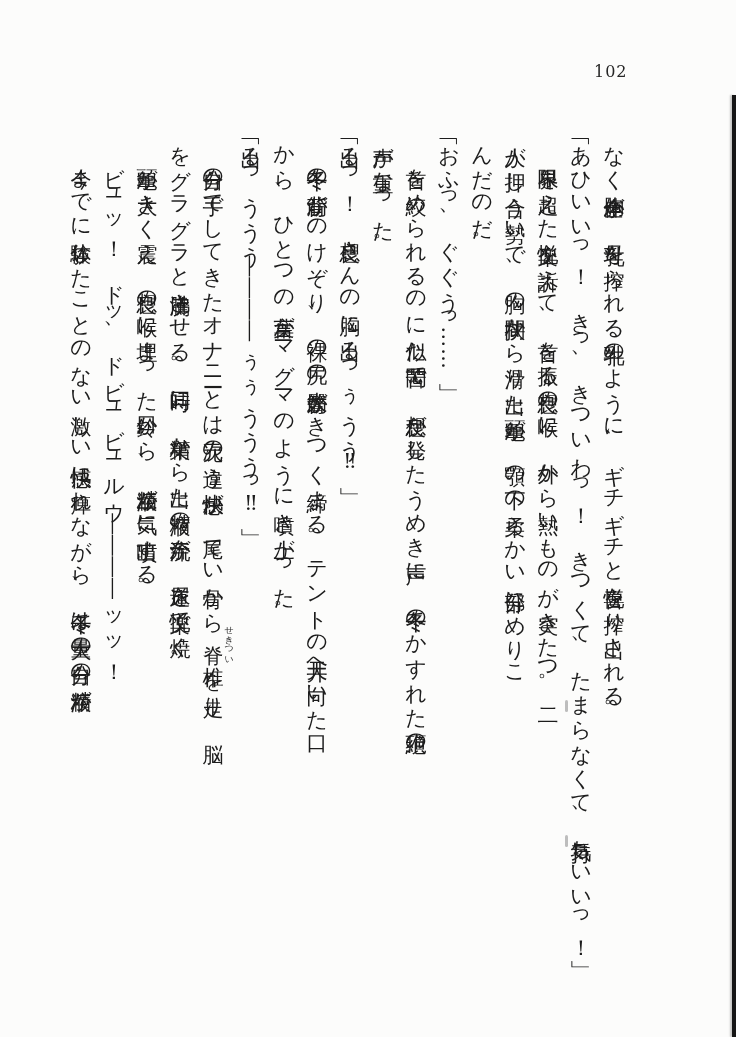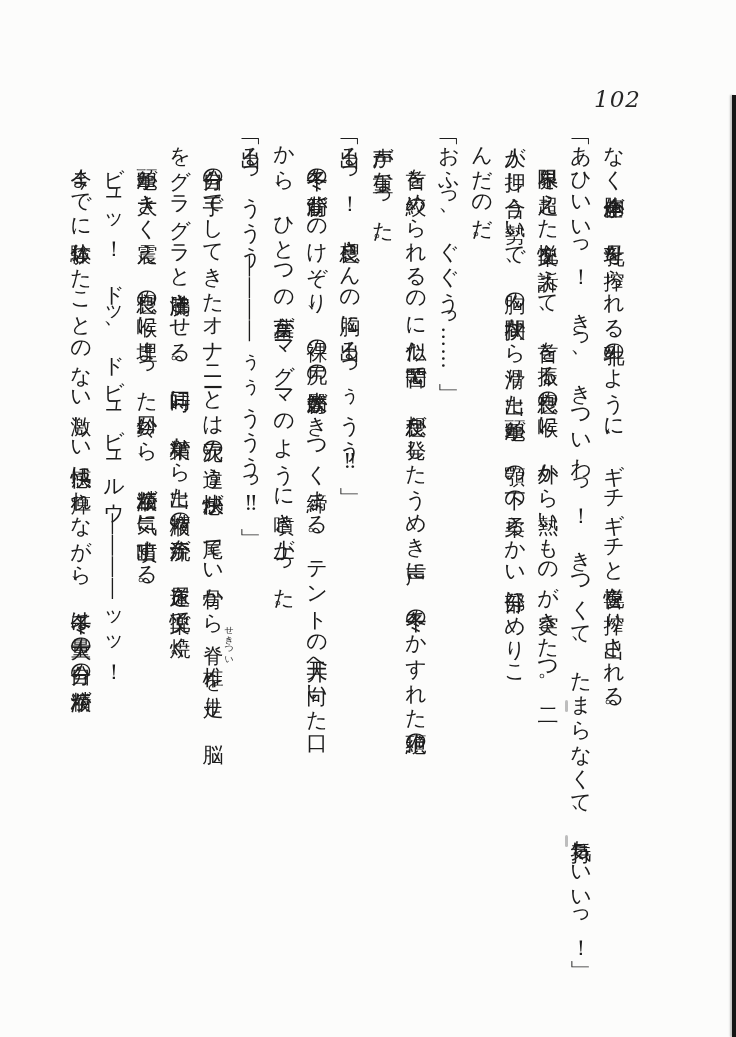--- a/index.html
+++ b/index.html
@@ -16,25 +16,23 @@
   .page {
     position: relative;
     width: 736px; height: 1037px;
     background: var(--paper);
     font-family: "DejaVu Serif", "Liberation Serif", serif;
     color: var(--ink);
   }
   .page-number {
     position: absolute;
     top: 62px; left: 594px;
-    font-size: 23px;
-    font-style: italic;
+    font-size: 16px;
     letter-spacing: 1px;
     color: #262626;
-    margin-top: 24px;
   }
   .text-block {
     position: absolute;
     top: 131px; right: 106px;
     height: 828px;
     writing-mode: vertical-rl;
     text-orientation: mixed;
     font-size: 21px;
     line-height: 33px;
     letter-spacing: 0.6px;

